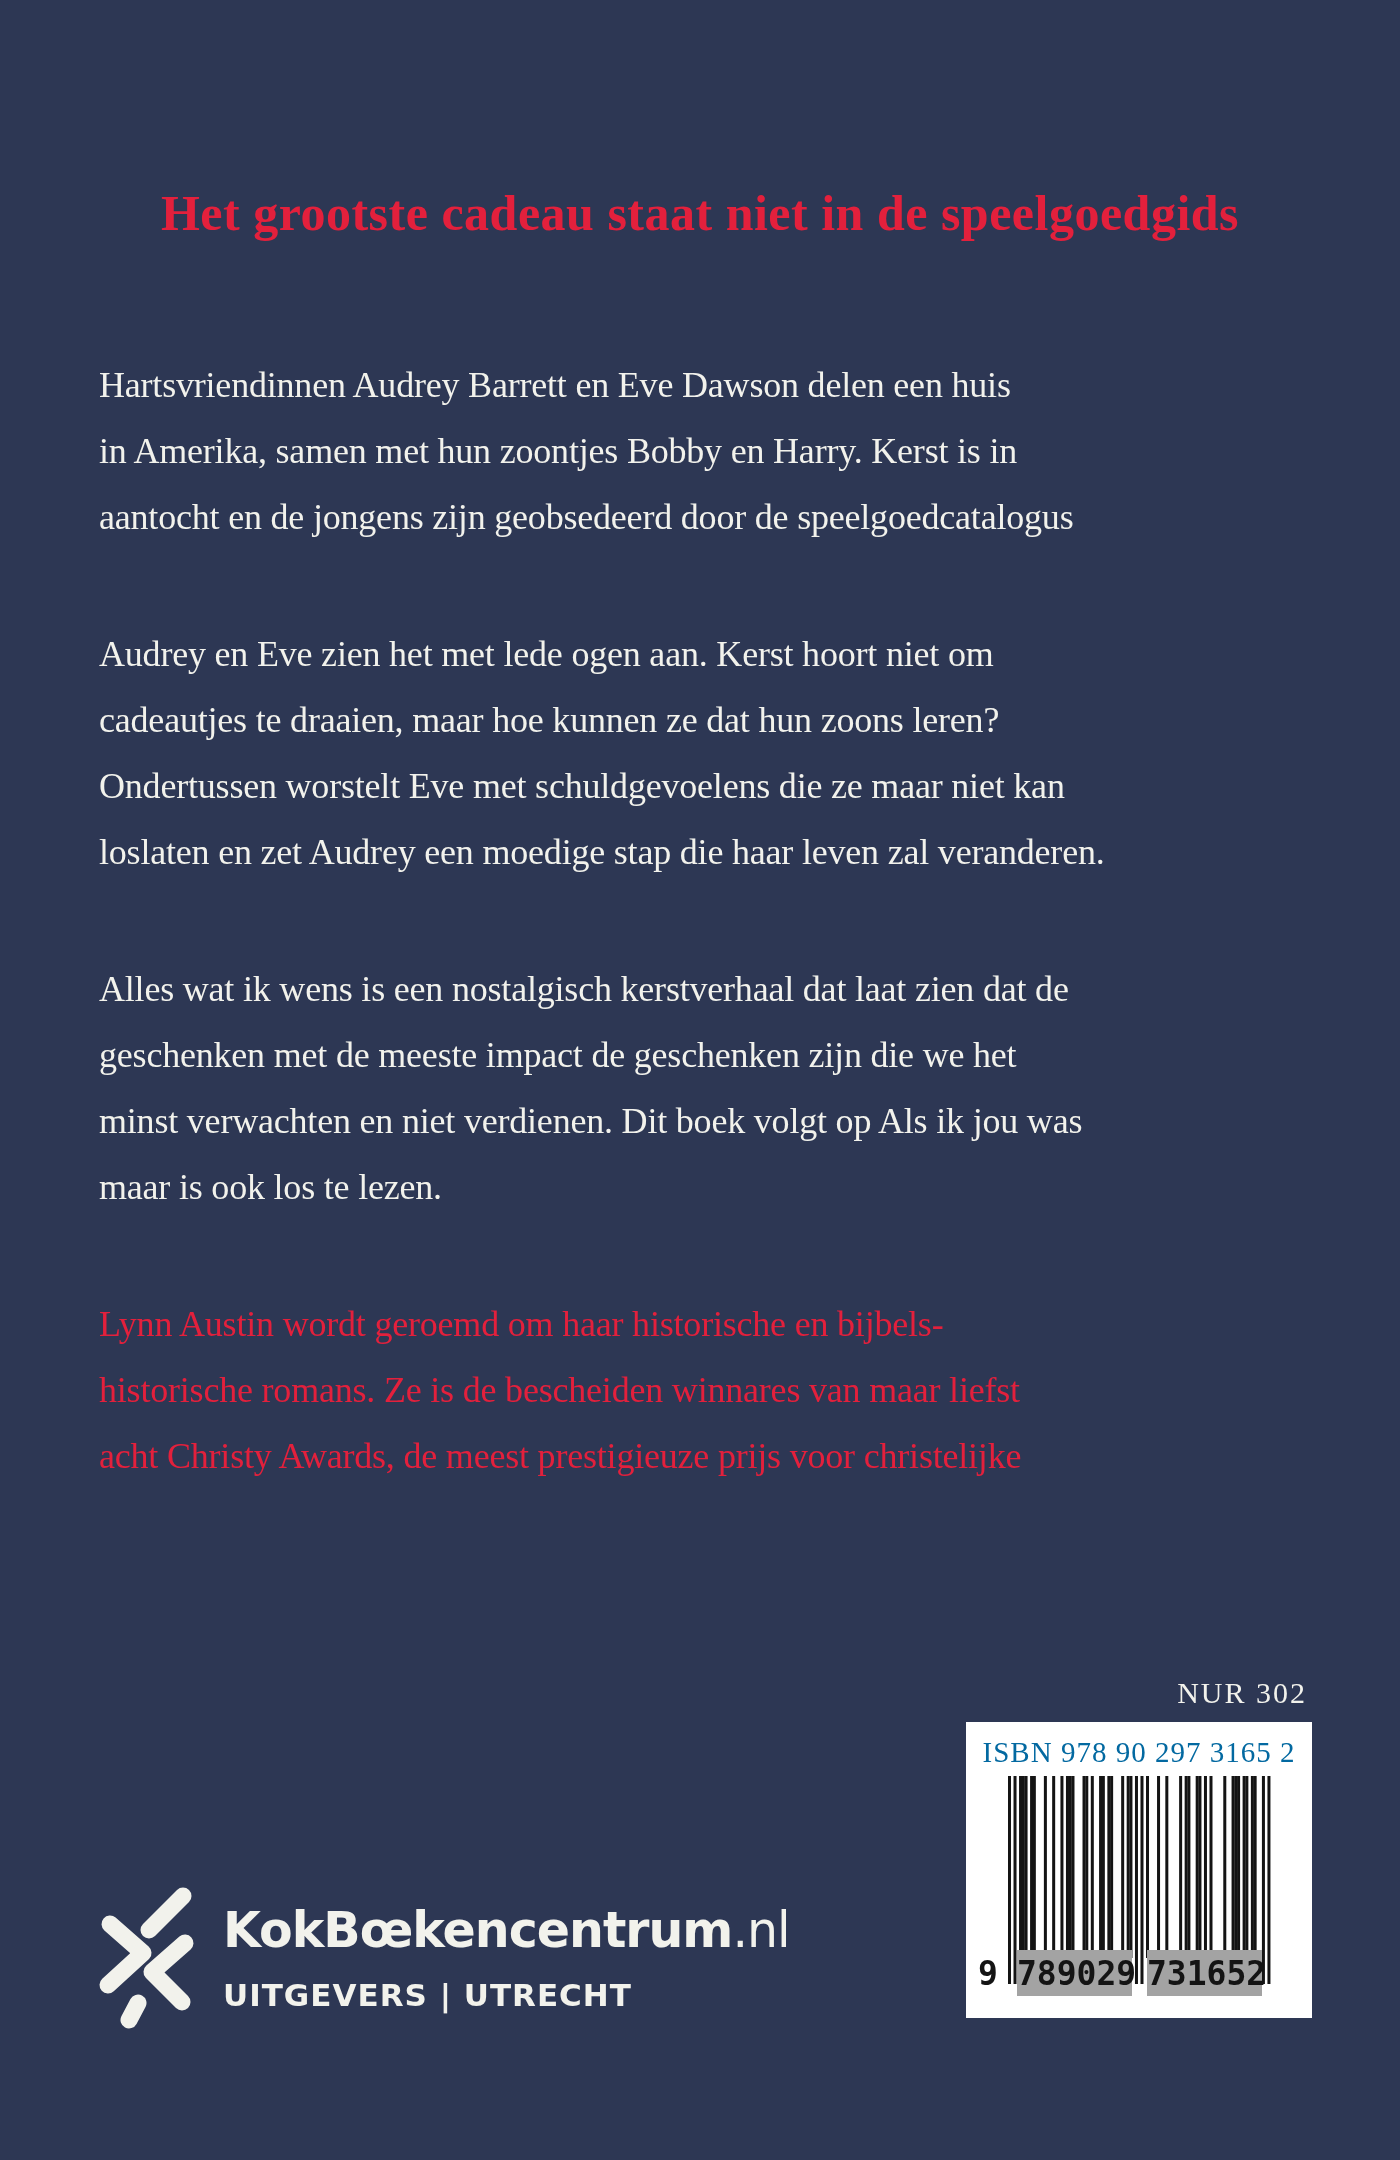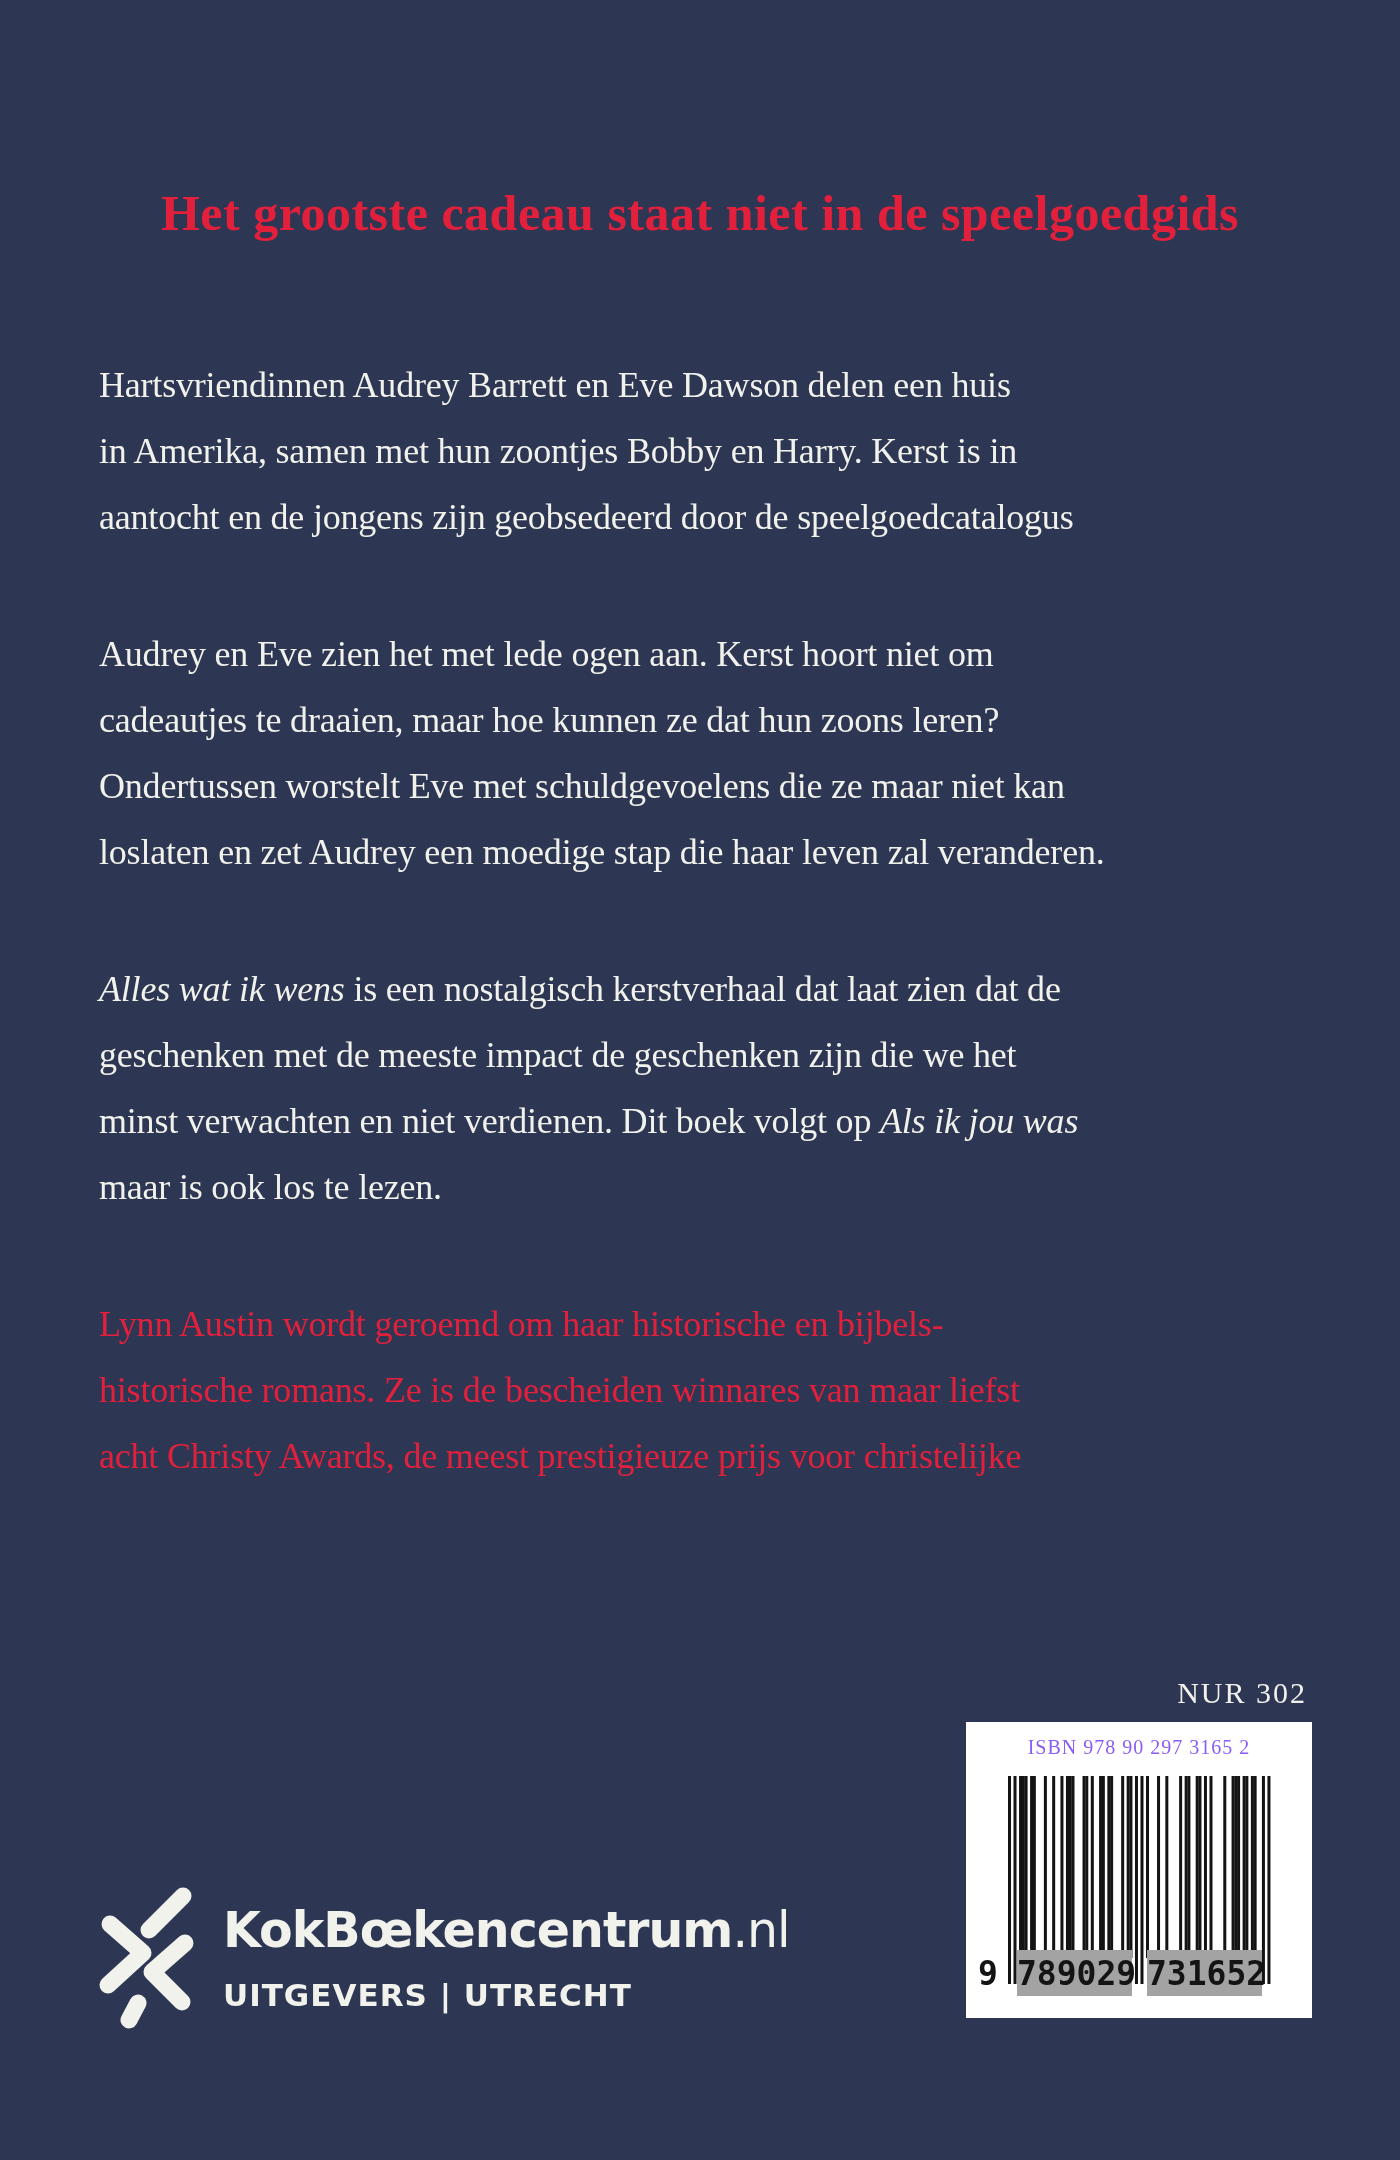--- a/index.html
+++ b/index.html
@@ -11,30 +11,30 @@
   .tagline{
     position:absolute;top:184px;left:0;width:100%;margin:0;
     text-align:center;font-size:50px;font-weight:bold;letter-spacing:.5px;
     color:var(--red,#e3203c);
   }
   .blurb{position:absolute;left:99px;top:352px;}
   .para{margin:0 0 71px 0;}
   .para.white{color:var(--white,#f2f2ec);}
   .para.red{color:var(--red,#e3203c);}
   .line{white-space:nowrap;font-size:36px;line-height:66px;height:66px;letter-spacing:-.2px;}
-  .it{font-style:italic;text-align:center;}
+  .it{text-align:center;}
   .nur{
     position:absolute;top:1676px;right:93px;
     font-size:30px;letter-spacing:2px;color:var(--white,#f2f2ec);
   }
   
   .bc{position:absolute;left:966px;top:1722px;width:346px;height:296px;background:#fff;}
   .bc-label{
     position:absolute;top:14px;left:0;width:100%;text-align:center;
-    font-size:20px;letter-spacing:1px;color:#8b5cf6;
+    font-size:29px;letter-spacing:1px;color:#0369a1;
   }
   .bc-svg{position:absolute;left:42px;top:54px;}
   .bcd{
     position:absolute;top:228px;height:46px;line-height:48px;
     background:#a3a3a3;text-align:center;color:#141414;
     font-family:"DejaVu Sans Mono",monospace;font-weight:bold;font-size:33px;
   }
   .bcd.first{left:4px;width:36px;background:transparent;}
   .bcd.left{left:51px;width:115px;}
   .bcd.right{left:181px;width:115px;}

